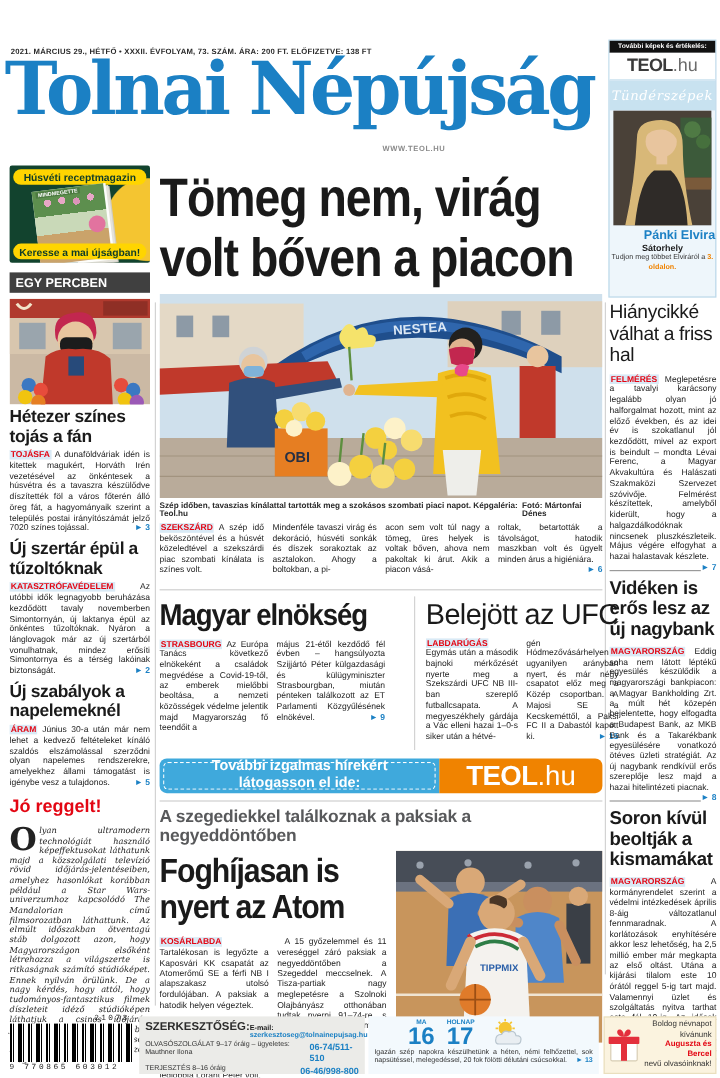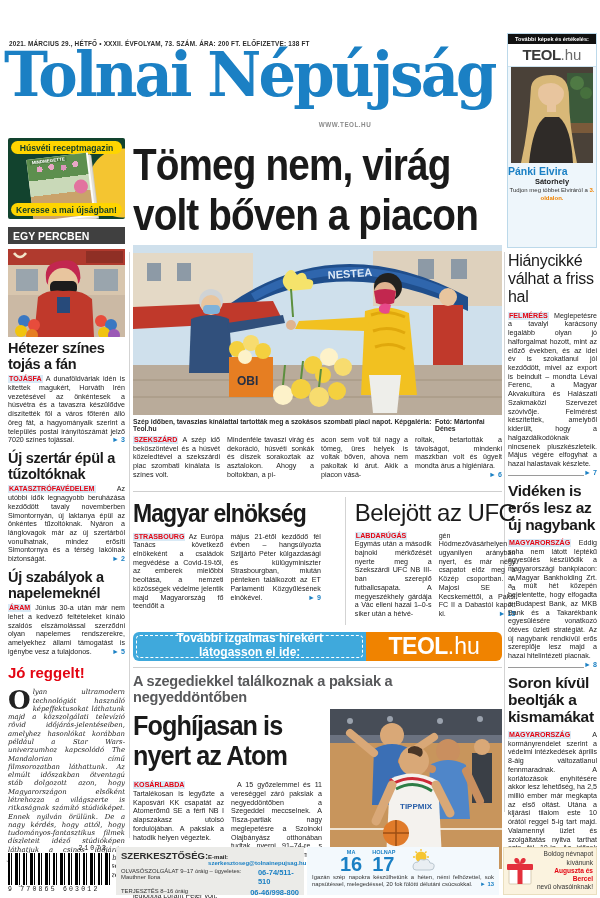--- a/index.html
+++ b/index.html
@@ -16,21 +16,21 @@
   
   .promo{position:absolute;left:507px;top:33px;width:90px;height:215px;border:1px solid #bcd9ea;
          background:#eef6fb;box-sizing:border-box;font-size:6px;}
   .promo-bar{background:#111;color:#fff;font-size:5.6px;font-weight:bold;text-align:center;padding:2px 0;}
   .promo-logo{background:#fff;text-align:center;padding:2px 0 3px;border-bottom:1px solid #cde3ef;}
   .promo-logo .t1{font-weight:900;font-size:15px;color:#3a3a3a;letter-spacing:-.5px;}
   .promo-logo .t2{font-size:15px;color:#6b6b6b;font-weight:400;}
   .promo-script{background:#c8e2f0;color:#fff;text-align:center;font-family:"DejaVu Serif",serif;
                 font-style:italic;font-size:11px;padding:6px 0;letter-spacing:.5px;}
   .promo-photo{display:block;margin:0 auto;}
-  .promo-name{color:#1b80c4;font-weight:bold;font-size:10.5px;text-align:left;margin-top:2px;}
+  .promo-name{color:#1b80c4;font-weight:bold;font-size:10.5px;text-align:right;margin-top:2px;}
   .promo-loc{font-weight:bold;font-size:7.5px;text-align:center;}
   .promo-more{font-size:6px;text-align:center;color:#333;margin-top:1px;line-height:1.25;}
   .promo-more .lnk{color:#f08300;font-weight:bold;}
   
   .leftcol{position:absolute;left:8px;top:138px;width:117px;}
   .ad{position:relative;height:81px;background:radial-gradient(circle at 115px 45px,#f4c531 0 34px,#12432e 35px);
       border-radius:2px;overflow:hidden;margin-bottom:8px;}
   .ad-pill{position:absolute;left:3px;right:3px;background:#ffd500;color:#0e3b28;font-weight:bold;
            font-size:8.6px;text-align:center;border-radius:7px;padding:1.5px 0;}
   .ad-pill.top{top:3px;}
@@ -131,20 +131,21 @@
 
 <div id="page">
 
   <div class="dateline">2021. MÁRCIUS 29., HÉTFŐ • XXXII. ÉVFOLYAM, 73. SZÁM. ÁRA: 200 FT. ELŐFIZETVE: 138 FT</div>
   <div class="masthead">Tolnai Népújság</div>
   <div class="website">WWW.TEOL.HU</div>
 
   <div class="promo">
     <div class="promo-bar">További képek és értékelés:</div>
     <div class="promo-logo"><span class="t1">TEOL</span><span class="t2">.hu</span></div>
+    <div class="promo-script">Tündérszépek</div>
     <svg class="promo-photo" width="82" height="96" viewBox="0 0 82 96">
       <rect width="82" height="96" fill="#4a4138"></rect>
       <rect x="56" y="6" width="26" height="50" fill="#3c5a3a"></rect>
       <circle cx="66" cy="16" r="7" fill="#4f7a44"></circle>
         <circle cx="75" cy="26" r="6" fill="#46703d"></circle>
       <rect x="50" y="56" width="32" height="10" fill="#7a5a3a"></rect>
       <path d="M20 20 Q18 60 10 96 L66 96 Q58 58 58 30 Q58 8 40 8 Q22 8 20 20Z" fill="#d8b878"></path>
       <circle cx="40" cy="26" r="13" fill="#e8c59e"></circle>
       <path d="M27 22 Q30 8 42 10 Q54 12 53 24 Q48 16 40 16 Q31 16 27 22Z" fill="#d8b878"></path>
       <path d="M18 96 Q22 58 34 50 L48 50 Q60 60 62 96 Z" fill="#2f2b28"></path>
@@ -272,21 +273,21 @@
 
     <div class="capline">
       <span>Szép időben, tavaszias kínálattal tartották meg a szokásos szombati piaci napot. Képgaléria: Teol.hu</span>
       <span>Fotó: Mártonfai Dénes</span>
     </div>
 
     <div class="cols4">
       <p class="body c"><span class="kicker">SZEKSZÁRD</span> <span>A szép idő beköszöntével és a húsvét közeledtével a szekszárdi piac szombati kínálata is színes volt.</span></p>
       <p class="body c">Mindenféle tavaszi virág és dekoráció, húsvéti sonkák és díszek sorakoztak az asztalokon. Ahogy a boltokban, a pi-</p>
       <p class="body c">acon sem volt túl nagy a tömeg, üres helyek is voltak bőven, ahova nem pakoltak ki árut. Akik a piacon vásá-</p>
-      <p class="body c"><span>roltak, betartották a távolságot, mindenki maszkban volt és ügyelt mondta árus a higiéniára.</span><span class="pref">► 6</span></p>
+      <p class="body c"><span>roltak, betartották a távolságot, hatodik maszkban volt és ügyelt minden árus a higiéniára.</span><span class="pref">► 6</span></p>
     </div>
 
     <hr class="thinrule">
 
     <div class="duo">
       <div class="half">
         <div class="h2a">Magyar elnökség</div>
         <div class="cols2">
           <p class="body c"><span class="kicker">STRASBOURG</span> <span>Az Európa Tanács következő elnökeként a családok megvédése a Covid-19-től, az emberek mielőbbi beoltása, a nemzeti közösségek védelme jelentik majd Magyarország fő teendőit a</span></p>
           <p class="body c"><span>május 21-étől kezdődő fél évben – hangsúlyozta Szijjártó Péter külgazdasági és külügyminiszter Strasbourgban, miután pénteken találkozott az ET Parlamenti Közgyűlésének elnökével.</span><span class="pref">► 9</span></p>

